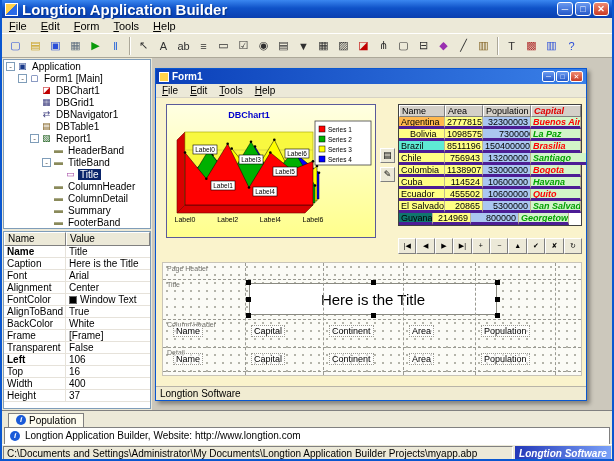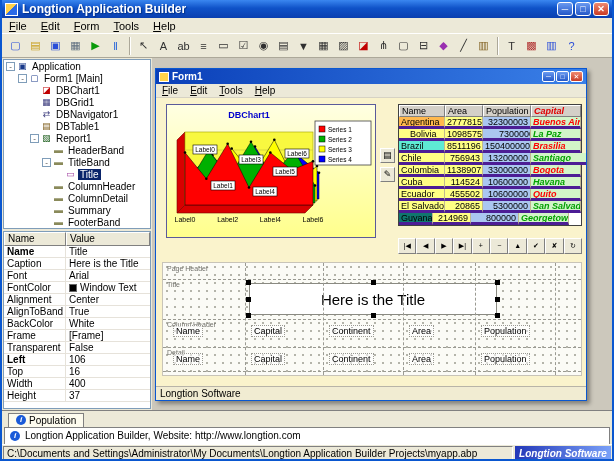--- a/index.html
+++ b/index.html
@@ -6,21 +6,21 @@
   html,body { width:614px; height:461px; overflow:hidden; }
   body { font-family:"Liberation Sans", sans-serif; font-size:11px; }
 
   .app { position:relative; width:614px; height:461px; background:#ece9d8;
          border-left:2px solid #0a57d0; border-right:2px solid #0a57d0; border-bottom:2px solid #0a57d0; overflow:hidden; }
 
   
   .titlebar { height:18px; background:linear-gradient(180deg,#3a87f0,#0f52c8 45%,#0a3fb0);
               display:flex; align-items:center; gap:4px; padding:0 3px; color:#fff; font-weight:bold; }
   .app-icon { width:13px; height:13px; border:1px solid #fff; background:linear-gradient(135deg,#ffd24a 50%,#2a6ae8 50%); flex:none; }
-  .title-text { font-size:12px; text-shadow:1px 1px 1px #00308a; white-space:nowrap; }
+  .title-text { font-size:15px; text-shadow:1px 1px 1px #00308a; white-space:nowrap; }
   .tb-buttons { margin-left:auto; display:flex; gap:2px; }
   .tb-btn { width:16px; height:14px; border:1px solid #fff; border-radius:3px; color:#fff; font-size:9px;
             line-height:12px; text-align:center; background:linear-gradient(180deg,#6a9af0,#2458c8); }
   .tb-btn.close { background:linear-gradient(180deg,#ef8a70,#c83a24); }
 
   
   .menubar { height:16px; display:flex; align-items:center; background:#ece9d8; border-bottom:1px solid #fff; }
   .menu-item { padding:1px 7px; }
 
   
@@ -271,26 +271,26 @@
             </div>
             <div class="prop-row">
               <div class="prop-name">Caption</div>
               <div class="prop-value">Here is the Title</div>
             </div>
             <div class="prop-row">
               <div class="prop-name">Font</div>
               <div class="prop-value">Arial</div>
             </div>
             <div class="prop-row">
+              <div class="prop-name">Alignment</div>
+              <div class="prop-value">Center</div>
+            </div>
+            <div class="prop-row">
               <div class="prop-name">FontColor</div>
               <div class="prop-value"><span class="swatch"></span>Window Text</div>
-            </div>
-            <div class="prop-row">
-              <div class="prop-name">Alignment</div>
-              <div class="prop-value">Center</div>
             </div>
             <div class="prop-row">
               <div class="prop-name">AlignToBand</div>
               <div class="prop-value">True</div>
             </div>
             <div class="prop-row">
               <div class="prop-name">BackColor</div>
               <div class="prop-value">White</div>
             </div>
             <div class="prop-row">

